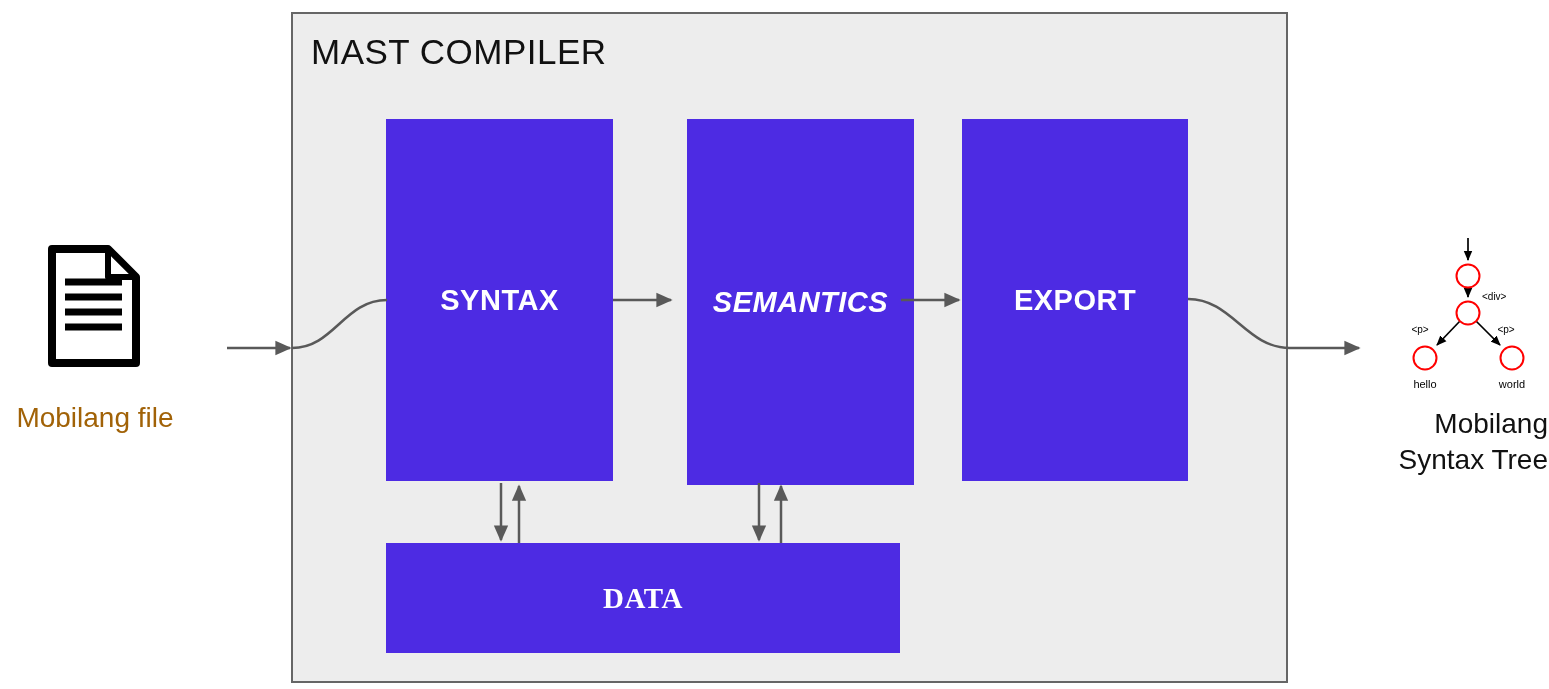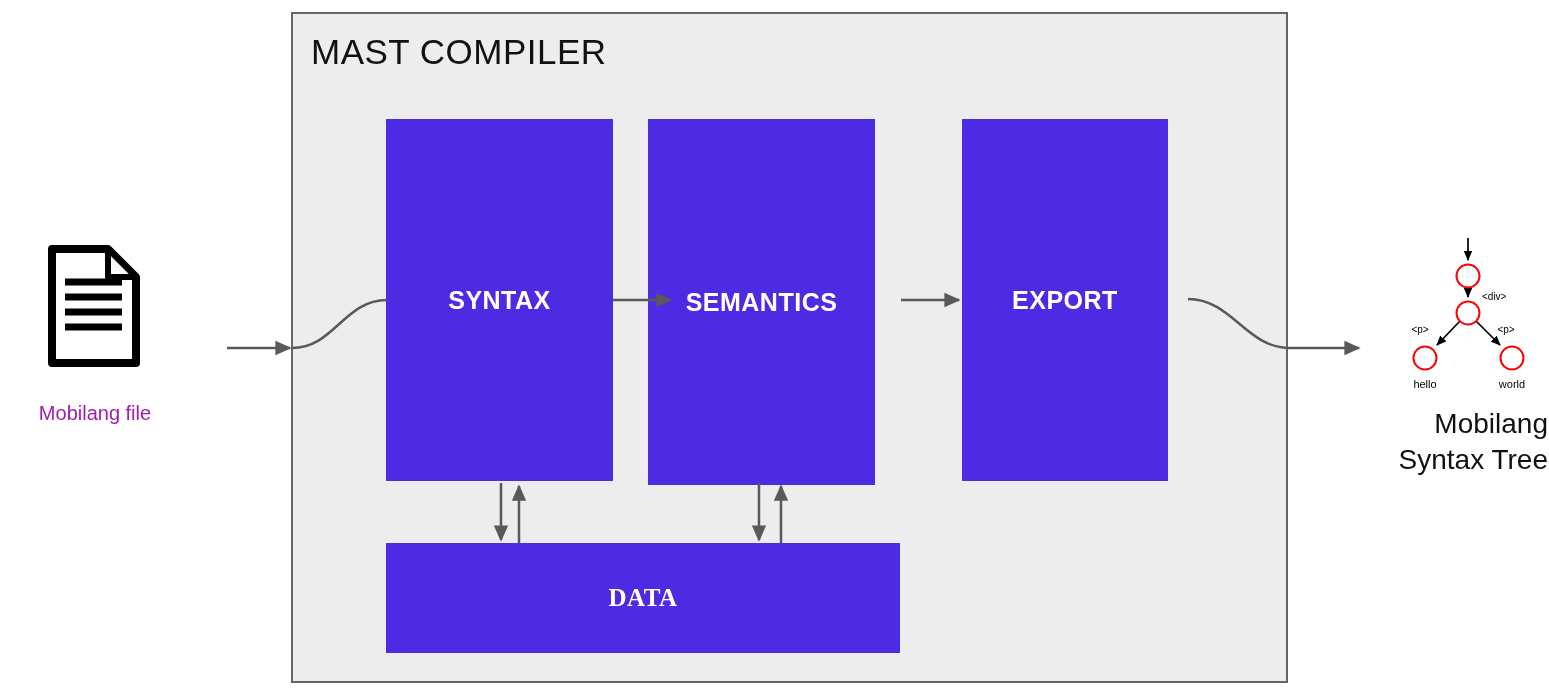--- a/index.html
+++ b/index.html
@@ -36,27 +36,27 @@
     letter-spacing: 0.5px;
   }
   
   .stage {
     position: absolute;
     background: #4D2BE3;
     display: flex;
     align-items: center;
     justify-content: center;
     color: #ffffff;
-    font-size: 25px;
+    font-size: 29px;
     font-weight: bold;
     letter-spacing: 0.5px;
   }
   .stage-syntax    { left: 386px; top: 119px; width: 227px; height: 362px; }
-  .stage-semantics { left: 648px; top: 119px; width: 227px; height: 366px; }
-  .stage-export    { left: 962px; top: 119px; width: 206px; height: 362px; }
+  .stage-semantics { left: 687px; top: 119px; width: 227px; height: 366px; font-style: italic; }
+  .stage-export    { left: 962px; top: 119px; width: 226px; height: 362px; }
   .stage-data      { left: 386px; top: 543px; width: 514px; height: 110px; font-family: Liberation Serif, serif; }
 
   
   .overlay {
     position: absolute;
     left: 0; top: 0;
     width: 1549px;
     height: 689px;
     pointer-events: none;
   }
@@ -68,22 +68,22 @@
     top: 244px;
     width: 96px;
     height: 124px;
   }
   .input-label {
     position: absolute;
     left: 5px;
     top: 402px;
     width: 180px;
     text-align: center;
-    font-size: 20px;
-    color: #a21caf;
+    font-size: 28px;
+    color: #a16207;
   }
 
   
   .tree-icon {
     position: absolute;
     left: 1392px;
     top: 232px;
     width: 152px;
     height: 168px;
   }

